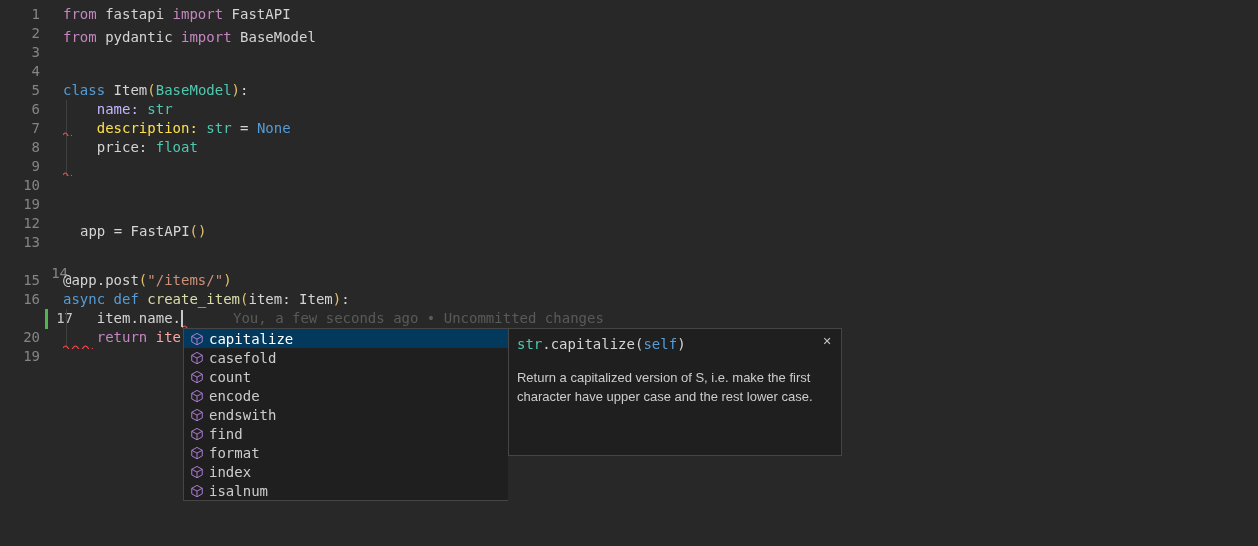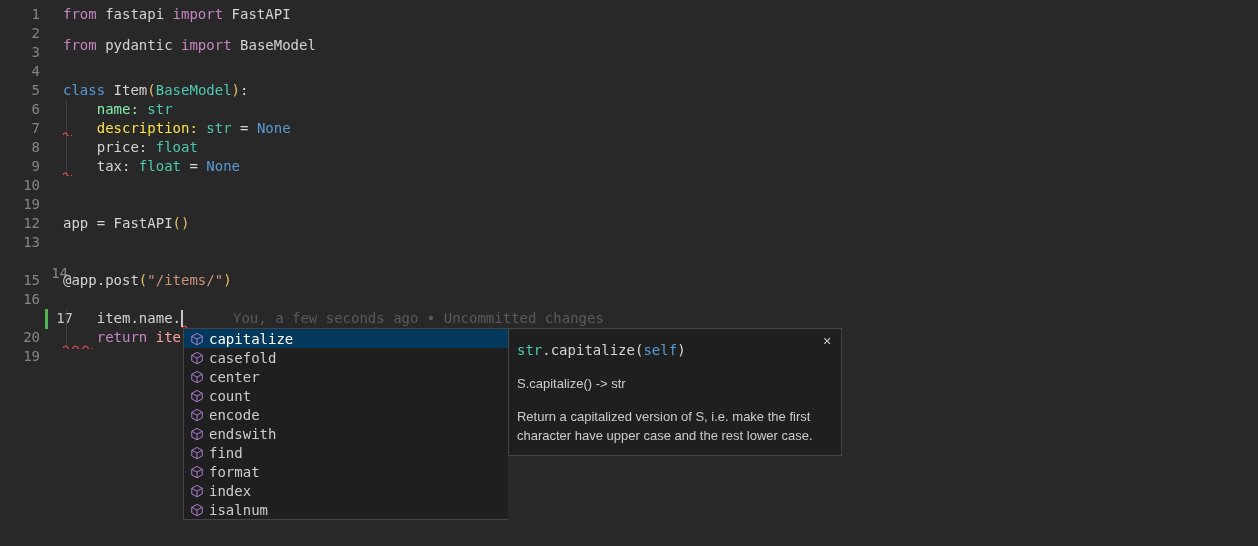--- a/index.html
+++ b/index.html
@@ -33,21 +33,21 @@
   .sq-cursor{left:182px;top:324px;}
   .sq-l18{left:63px;top:344px;}
   
   .suggest{position:absolute;left:183px;top:328px;width:659px;display:flex;align-items:flex-start;}
   .suggest-list{width:328px;background:var(--widget-bg);border:1px solid var(--widget-border);border-right:none;}
   .sg-row{display:flex;align-items:center;height:19px;padding-left:5px;gap:5px;font-size:14px;color:var(--item-fg);cursor:pointer;}
   .sg-row.selected{background:var(--selected-bg);color:var(--selected-fg);}
   .sg-icon{width:15px;height:15px;display:flex;align-items:center;justify-content:center;color:var(--method-icon);flex:none;}
   .sg-label{white-space:pre;}
   
-  .docs{width:337px;height:128px;background:var(--widget-bg);border:1px solid var(--widget-border);position:relative;padding:12px 8px;color:var(--doc-fg);}
+  .docs{width:337px;height:128px;background:var(--widget-bg);border:1px solid var(--widget-border);position:relative;padding:6px 8px;color:var(--doc-fg);}
   .docs-sig{font-size:14px;line-height:19px;white-space:pre;}
   .docs-summary{font-family:"Liberation Sans",sans-serif;font-size:13px;line-height:19px;margin-top:14px;}
   .docs-desc{font-family:"Liberation Sans",sans-serif;font-size:13px;line-height:19px;margin-top:14px;width:316px;}
   .docs-close{position:absolute;top:5px;right:7px;width:14px;height:14px;display:flex;align-items:center;justify-content:center;color:#c5c5c5;font-size:11px;cursor:pointer;font-family:"DejaVu Sans",sans-serif;}
 </style>
 </head>
 <body>
 
 <div class="editor">
 
@@ -69,34 +69,34 @@
       <div class="line-num" style="top: 271px;">15</div>
       <div class="line-num" style="top: 290px;">16</div>
       <div class="line-num active" style="top: 309px;">17</div>
       <div class="line-num" style="top: 328px;">20</div>
       <div class="line-num" style="top: 347px;">19</div>
     </div>
   <div class="gutter-modified-bar"></div>
 
   <div class="code-area" id="code-area">
       <div class="code-line" style="top: 5px;"><span style="color: rgb(197, 134, 192);">from</span><span style="color: rgb(212, 212, 212);"> fastapi </span><span style="color: rgb(197, 134, 192);">import</span><span style="color: rgb(212, 212, 212);"> FastAPI</span></div>
-      <div class="code-line" style="top: 36px; text-align: right;"><span style="color: rgb(197, 134, 192);">from</span><span style="color: rgb(212, 212, 212);"> pydantic </span><span style="color: rgb(197, 134, 192);">import</span><span style="color: rgb(212, 212, 212);"> BaseModel</span></div>
+      <div class="code-line" style="top: 28px; text-align: right;"><span style="color: rgb(197, 134, 192);">from</span><span style="color: rgb(212, 212, 212);"> pydantic </span><span style="color: rgb(197, 134, 192);">import</span><span style="color: rgb(212, 212, 212);"> BaseModel</span></div>
       <div class="code-line" style="top: 43px;"></div>
       <div class="code-line" style="top: 62px;"></div>
       <div class="code-line" style="top: 81px;"><span style="color: rgb(86, 156, 214);">class</span><span style="color: rgb(212, 212, 212);"> Item</span><span style="color: rgb(227, 192, 106);">(</span><span style="color: rgb(78, 201, 176);">BaseModel</span><span style="color: rgb(227, 192, 106);">)</span><span style="color: rgb(212, 212, 212);">:</span></div>
-      <div class="code-line" style="top: 100px;"><span style="color: #86efac;">    name: </span><span style="color: rgb(78, 201, 176);">str</span></div>
+      <div class="code-line" style="top: 100px;"><span style="color: #c4b5fd;">    name: </span><span style="color: rgb(78, 201, 176);">str</span></div>
       <div class="code-line" style="top: 119px;"><span style="color: #fde047;">    description: </span><span style="color: rgb(78, 201, 176);">str</span><span style="color: rgb(212, 212, 212);"> = </span><span style="color: rgb(86, 156, 214);">None</span></div>
       <div class="code-line" style="top: 138px;"><span style="color: rgb(212, 212, 212);">    price: </span><span style="color: rgb(78, 201, 176);">float</span></div>
-      <div class="code-line" style="top: 157px;"><span style="color: rgb(212, 212, 212);">    tax: </span><span style="color: rgb(78, 201, 176);">float</span><span style="color: rgb(212, 212, 212);"> = </span><span style="color: rgb(86, 156, 214);">None</span></div>
       <div class="code-line" style="top: 176px;"></div>
       <div class="code-line" style="top: 195px;"></div>
-      <div class="code-line" style="top: 214px;"><span style="color: rgb(212, 212, 212);">app = FastAPI</span><span style="color: rgb(227, 192, 106);">()</span></div>
+      <div class="code-line" style="top: 222px; margin-left: 17px;"><span style="color: rgb(212, 212, 212);">app = FastAPI</span><span style="color: rgb(227, 192, 106);">()</span></div>
       <div class="code-line" style="top: 233px;"></div>
       <div class="code-line" style="top: 252px;"></div>
       <div class="code-line" style="top: 271px;"><span style="color: rgb(212, 212, 212);">@app.post</span><span style="color: rgb(227, 192, 106);">(</span><span style="color: rgb(206, 145, 120);">"/items/"</span><span style="color: rgb(227, 192, 106);">)</span></div>
+      <div class="code-line" style="top: 290px;"><span style="color: rgb(86, 156, 214);">async def </span><span style="color: rgb(220, 220, 170);">create_item</span><span style="color: rgb(227, 192, 106);">(</span><span style="color: rgb(212, 212, 212);">item: Item</span><span style="color: rgb(227, 192, 106);">)</span><span style="color: rgb(212, 212, 212);">:</span></div>
       <div class="code-line" style="top: 309px;"><span style="color: rgb(212, 212, 212);">    item.name.</span></div>
       <div class="code-line" style="top: 328px;"><span style="color: rgb(212, 212, 212);">    </span><span style="color: rgb(197, 134, 192);">return</span><span style="color: #fca5a5;"> ite</span></div>
       <div class="code-line" style="top: 347px;"></div>
     </div>
 
   <div class="indent-guide ig-class"></div>
   <div class="indent-guide ig-func"></div>
 
   <div class="squig sq-l7">
     <svg width="9" height="5" viewBox="0 0 9 5">
@@ -139,28 +139,20 @@
             </svg>
           </span>
           <span class="sg-label">casefold</span>
         </div>
         <div class="sg-row">
           <span class="sg-icon">
             <svg width="14" height="14" viewBox="0 0 16 16">
               <path fill="none" stroke="currentColor" stroke-width="1.1" d="M8 1.6 L14 4.9 V11.3 L8 14.6 L2 11.3 V4.9 Z M2 4.9 L8 8.1 L14 4.9 M8 8.1 V14.6"></path>
             </svg>
           </span>
-          <span class="sg-label">center</span>
-        </div>
-        <div class="sg-row">
-          <span class="sg-icon">
-            <svg width="14" height="14" viewBox="0 0 16 16">
-              <path fill="none" stroke="currentColor" stroke-width="1.1" d="M8 1.6 L14 4.9 V11.3 L8 14.6 L2 11.3 V4.9 Z M2 4.9 L8 8.1 L14 4.9 M8 8.1 V14.6"></path>
-            </svg>
-          </span>
           <span class="sg-label">count</span>
         </div>
         <div class="sg-row">
           <span class="sg-icon">
             <svg width="14" height="14" viewBox="0 0 16 16">
               <path fill="none" stroke="currentColor" stroke-width="1.1" d="M8 1.6 L14 4.9 V11.3 L8 14.6 L2 11.3 V4.9 Z M2 4.9 L8 8.1 L14 4.9 M8 8.1 V14.6"></path>
             </svg>
           </span>
           <span class="sg-label">encode</span>
         </div>
@@ -200,19 +192,18 @@
           <span class="sg-icon">
             <svg width="14" height="14" viewBox="0 0 16 16">
               <path fill="none" stroke="currentColor" stroke-width="1.1" d="M8 1.6 L14 4.9 V11.3 L8 14.6 L2 11.3 V4.9 Z M2 4.9 L8 8.1 L14 4.9 M8 8.1 V14.6"></path>
             </svg>
           </span>
           <span class="sg-label">isalnum</span>
         </div>
       </div>
     <div class="docs">
       <div class="docs-sig" id="docs-sig"><span style="color: rgb(78, 201, 176);">str</span><span style="color: rgb(212, 212, 212);">.capitalize(</span><span style="color: rgb(86, 156, 214);">self</span><span style="color: rgb(212, 212, 212);">)</span></div>
-      <div class="docs-summary">S.capitalize() -&gt; str</div>
       <div class="docs-desc">Return a capitalized version of S, i.e. make the first character have upper case and the rest lower case.</div>
       <div class="docs-close">✕</div>
     </div>
   </div>
 
 </div>
 
 </body></html>

